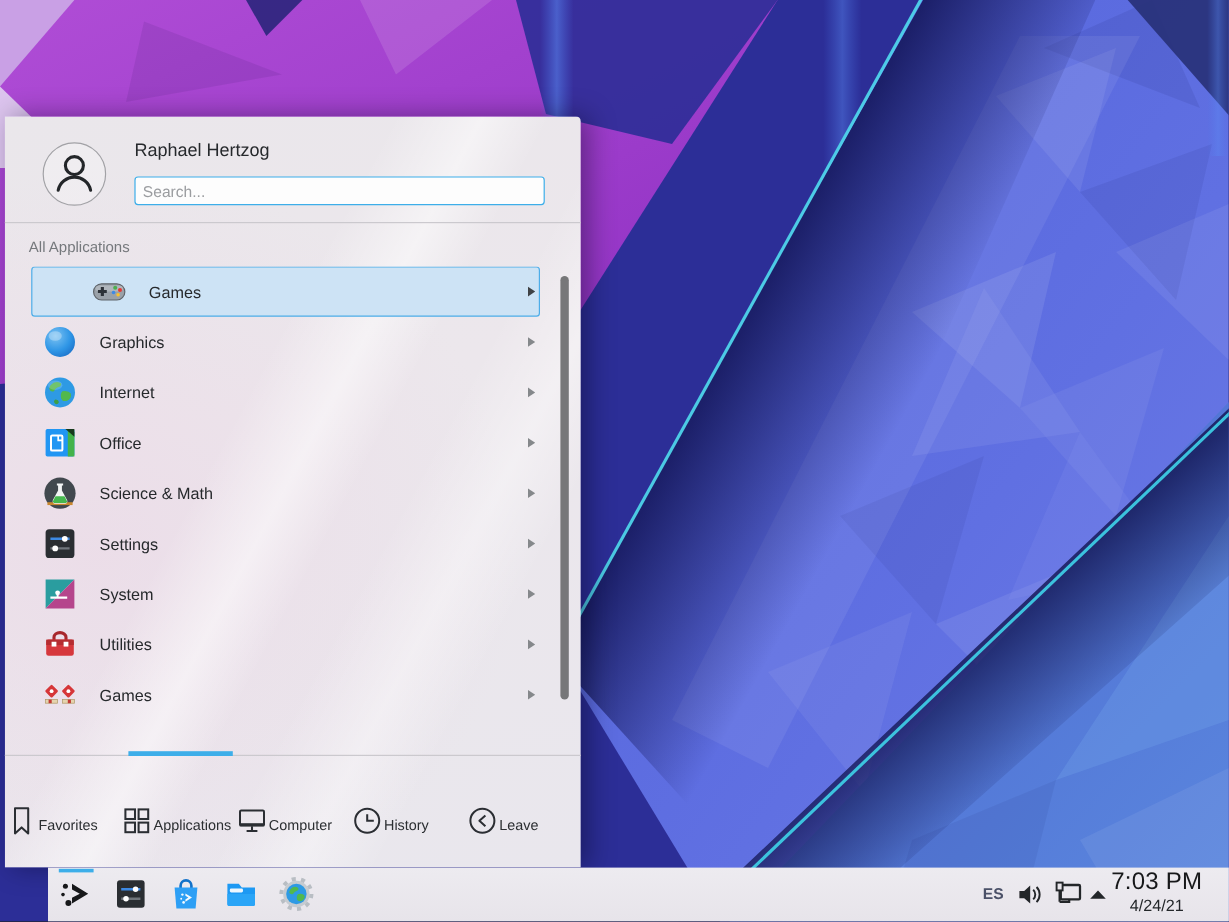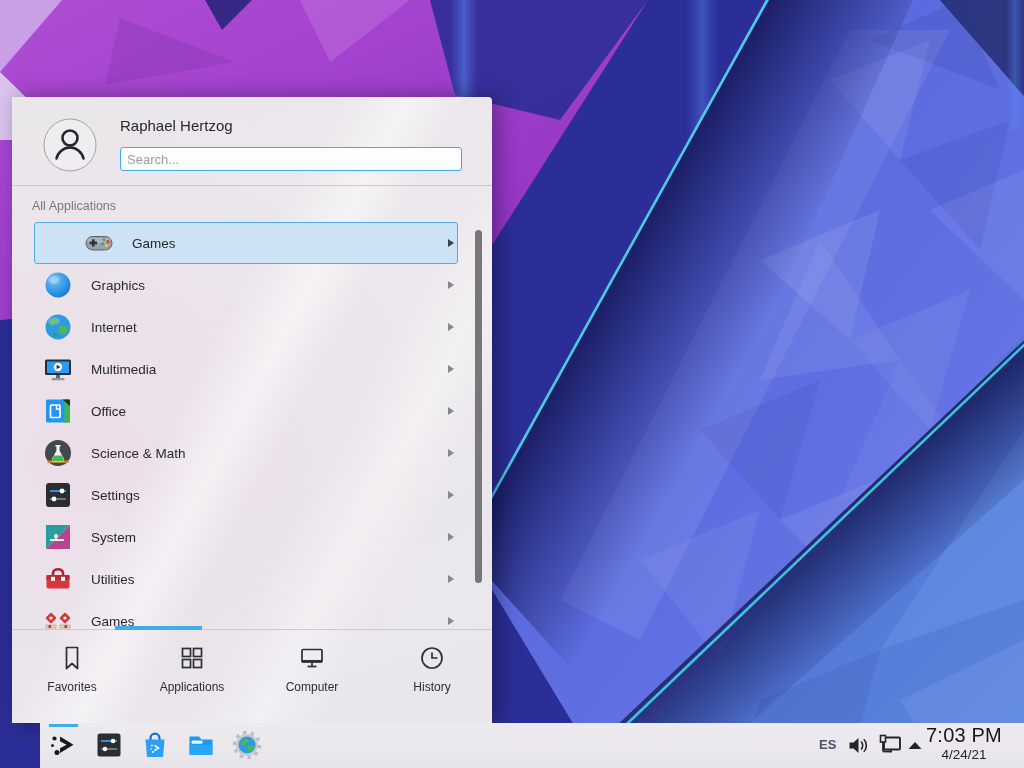--- a/index.html
+++ b/index.html
@@ -1,21 +1,21 @@
 <!DOCTYPE html>
 <html><head>
 <meta charset="utf-8">
 <style>
   html,body{margin:0;padding:0;background:#222;}
   #screen{position:relative;width:1024px;height:768px;overflow:hidden;
     font-family:"Liberation Sans",sans-serif;color:#232629;-webkit-font-smoothing:antialiased;}
   #wallpaper{position:absolute;inset:0;z-index:0;}
 
   
-  #launcher{position:absolute;left:12px;top:97px;width:480px;height:626px;z-index:2;
+  #launcher{position:absolute;left:4px;top:97px;width:480px;height:626px;z-index:2;
     border-top-right-radius:4px;
     box-shadow:6px 0 22px rgba(0,0,20,.38);
     background:
       linear-gradient(118deg, rgba(255,255,255,0) 40%, rgba(255,255,255,.5) 49%, rgba(255,255,255,0) 56%),
       linear-gradient(118deg, rgba(255,255,255,0) 62%, rgba(255,255,255,.38) 71%, rgba(255,255,255,0) 79%),
       radial-gradient(ellipse at 16% 58%, rgba(236,215,230,.6), rgba(236,215,230,0) 62%),
       linear-gradient(165deg,#eae7eb 0%,#ece7ec 40%,#e9e7ed 100%);}
   .hdr{position:absolute;left:0;top:0;width:100%;height:88px;}
   .hdr-sep{position:absolute;left:0;top:88px;width:100%;height:1px;background:#cbc9ce;}
   .avatar{position:absolute;left:31px;top:21px;width:54px;height:54px;}
@@ -35,21 +35,21 @@
   .mi-arrow{width:0;height:0;border-left:6px solid #85888b;border-top:4.5px solid transparent;
     border-bottom:4.5px solid transparent;margin-right:3px;}
   .menu-item.selected .mi-arrow{border-left-color:#3f4245;}
 
   .scrollbar{position:absolute;left:463px;top:133px;width:7px;height:353px;border-radius:4px;background:#777779;}
 
   .bot-sep{position:absolute;left:0;top:532px;width:100%;height:1px;background:#cbc9ce;}
   .tab-indicator{position:absolute;left:103px;top:529px;width:87px;height:4px;background:#3daee9;}
 
   .tabbar{position:absolute;left:0;top:533px;width:100%;height:93px;display:flex;}
-  .tab{flex:1;display:flex;flex-direction:column;align-items:center;justify-content:flex-start;padding-top:14px;cursor:default;}
+  .tab{flex:1;display:flex;flex-direction:row;align-items:center;justify-content:flex-start;padding-top:14px;cursor:default;}
   .tab-label{margin-top:8px;font-size:12px;color:#2b2e31;}
 
   
   #taskbar{position:absolute;left:0;top:723px;width:1024px;height:45px;z-index:3;
     background:linear-gradient(#edebf0,#e7e4ea);margin-left:40px;}
   .tb-launcher{position:absolute;top:7px;width:30px;height:30px;}
   .kali-indicator{position:absolute;left:9px;top:1px;width:29px;height:3px;background:#3daee9;}
   .tray-text{position:absolute;top:14px;font-size:13px;font-weight:bold;color:#4b5168;}
   .tray-icon{position:absolute;}
   .clock{position:absolute;left:876px;top:2px;width:96px;text-align:center;line-height:1;}
@@ -190,32 +190,20 @@
           <circle cx="16" cy="16" r="12.5" fill="#2e9ae4"></circle>
           <path d="M8 10 q4 -4 8 -2 q2 1 0 3 q-4 1 -5 4 q-3 1 -4 -2 z" fill="#52b84d"></path>
           <path d="M18 15 q5 -1 7 2 q1 4 -3 6 q-4 1 -5 -2 q-1 -4 1 -6 z" fill="#52b84d"></path>
           <path d="M12 22 q3 0 3 2.5 q-1 2 -3 1 q-2 -2 0 -3.5 z" fill="#3e9e44"></path>
           <ellipse cx="12" cy="10" rx="6" ry="4" fill="#ffffff" opacity=".18"></ellipse>
         </svg>
         <span class="mi-label">Internet</span>
         <span class="mi-arrow"></span>
       </div>
 
-      <div class="menu-item">
-        <svg class="mi-icon" viewBox="0 0 32 32">
-          <rect x="3" y="6.5" width="26" height="15.5" rx="1.5" fill="#22303d"></rect>
-          <rect x="5" y="8.5" width="22" height="11.5" fill="#2f9bef"></rect>
-          <circle cx="16" cy="14" r="4.2" fill="#ffffff"></circle>
-          <path d="M14.6 11.8 l4 2.2 -4 2.2 z" fill="#22303d"></path>
-          <rect x="14" y="22" width="4" height="3" fill="#5b6770"></rect>
-          <rect x="9.5" y="25" width="13" height="2.2" rx="1" fill="#8a949c"></rect>
-        </svg>
-        <span class="mi-label">Multimedia</span>
-        <span class="mi-arrow"></span>
-      </div>
 
       <div class="menu-item">
         <svg class="mi-icon" viewBox="0 0 32 32">
           <rect x="4" y="4.5" width="24" height="23" rx="1.5" fill="#2196f3"></rect>
           <path d="M22.5 4.5 h3.5 l2 3 v20 h-5.5 z" fill="#43b34a"></path>
           <polygon points="20.5,4.5 28,4.5 28,11" fill="#173a1c"></polygon>
           <rect x="8.5" y="10" width="9.5" height="12.5" rx="1" fill="none" stroke="#ffffff" stroke-width="1.7"></rect>
           <path d="M14.5 10 v4 h3.5" fill="none" stroke="#ffffff" stroke-width="1.4"></path>
         </svg>
         <span class="mi-label">Office</span>
@@ -321,20 +309,27 @@
         </svg>
         <span class="tab-label">Computer</span>
       </div>
       <div class="tab">
         <svg width="28" height="28" viewBox="0 0 28 28">
           <circle cx="14" cy="14" r="10" fill="none" stroke="#2b2e33" stroke-width="1.7"></circle>
           <path d="M14 8.5 V14 h5.5" fill="none" stroke="#2b2e33" stroke-width="1.7"></path>
         </svg>
         <span class="tab-label">History</span>
       </div>
+      <div class="tab">
+        <svg width="28" height="28" viewBox="0 0 28 28">
+          <circle cx="14" cy="14" r="10" fill="none" stroke="#2b2e33" stroke-width="1.7"></circle>
+          <path d="M16.5 9.5 L11.5 14 l5 4.5" fill="none" stroke="#2b2e33" stroke-width="1.7" stroke-linejoin="round"></path>
+        </svg>
+        <span class="tab-label">Leave</span>
+      </div>
     </div>
   </div>
 
   <div id="taskbar">
     <div class="kali-indicator"></div>
 
     <svg class="tb-launcher" style="left:8px" viewBox="0 0 30 30">
       <g fill="#17181a">
         <circle cx="6.5" cy="8.5" r="2.1"></circle>
         <circle cx="4.5" cy="15.5" r="1.5"></circle>

